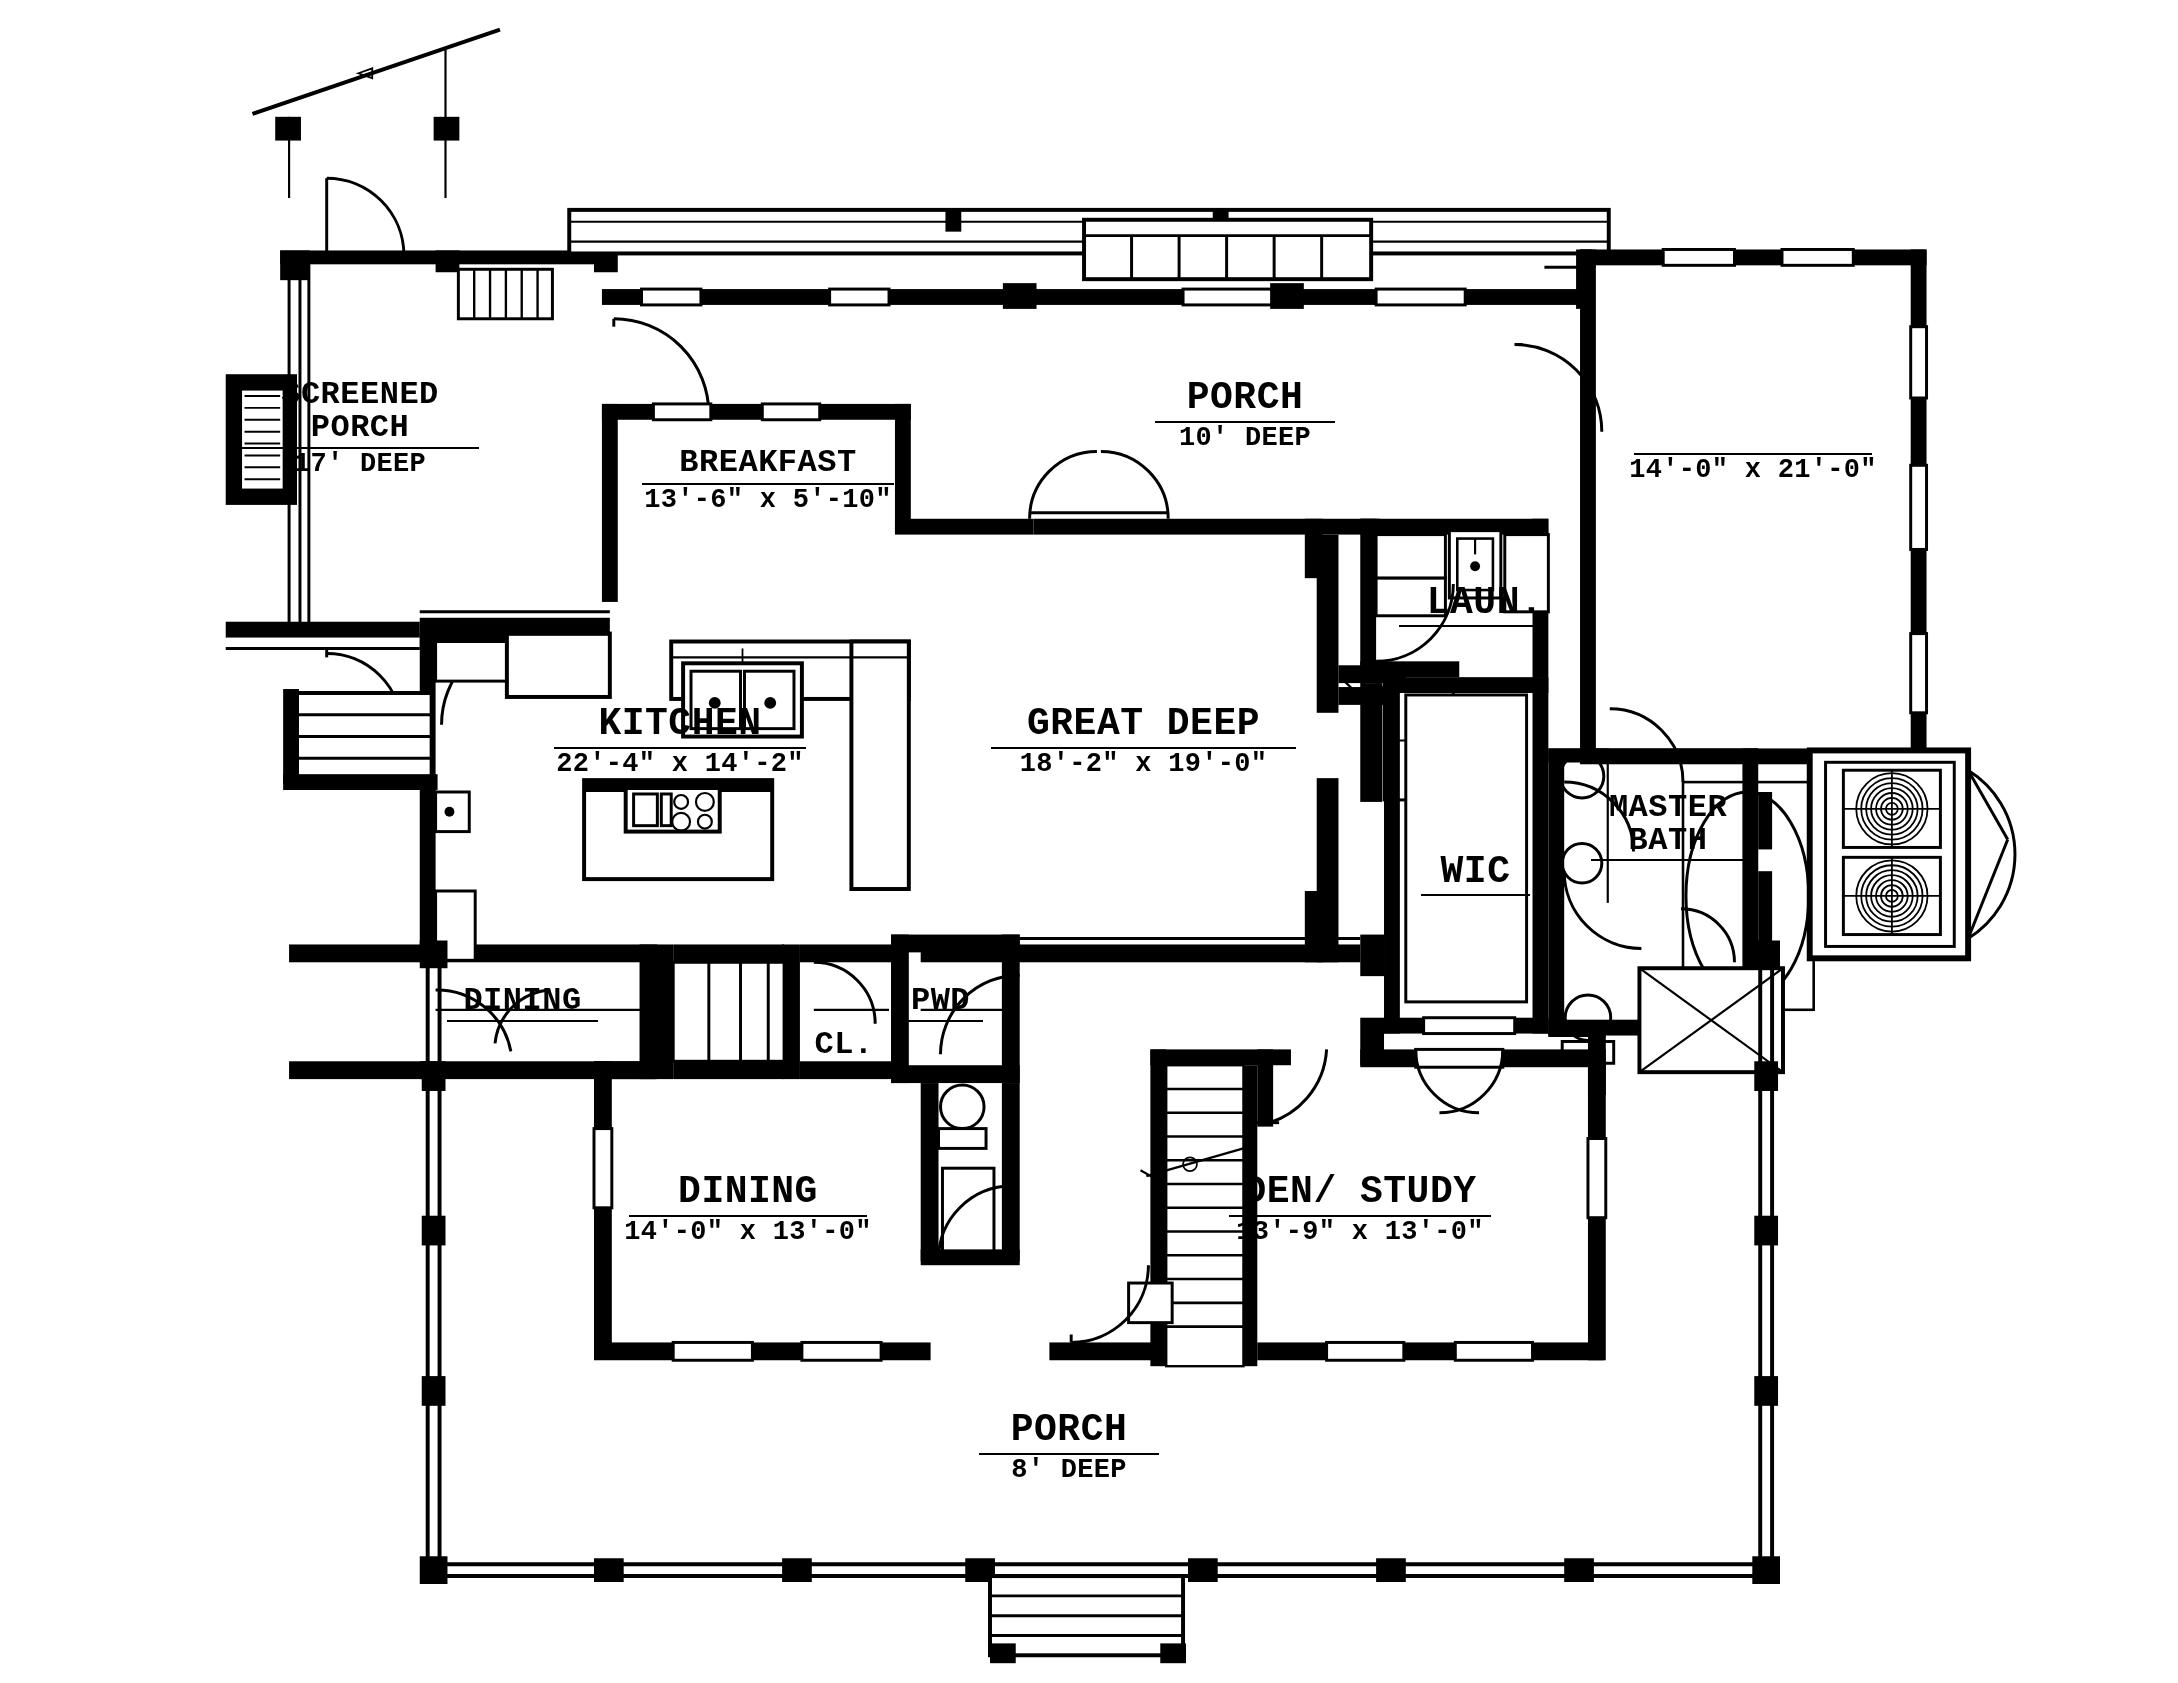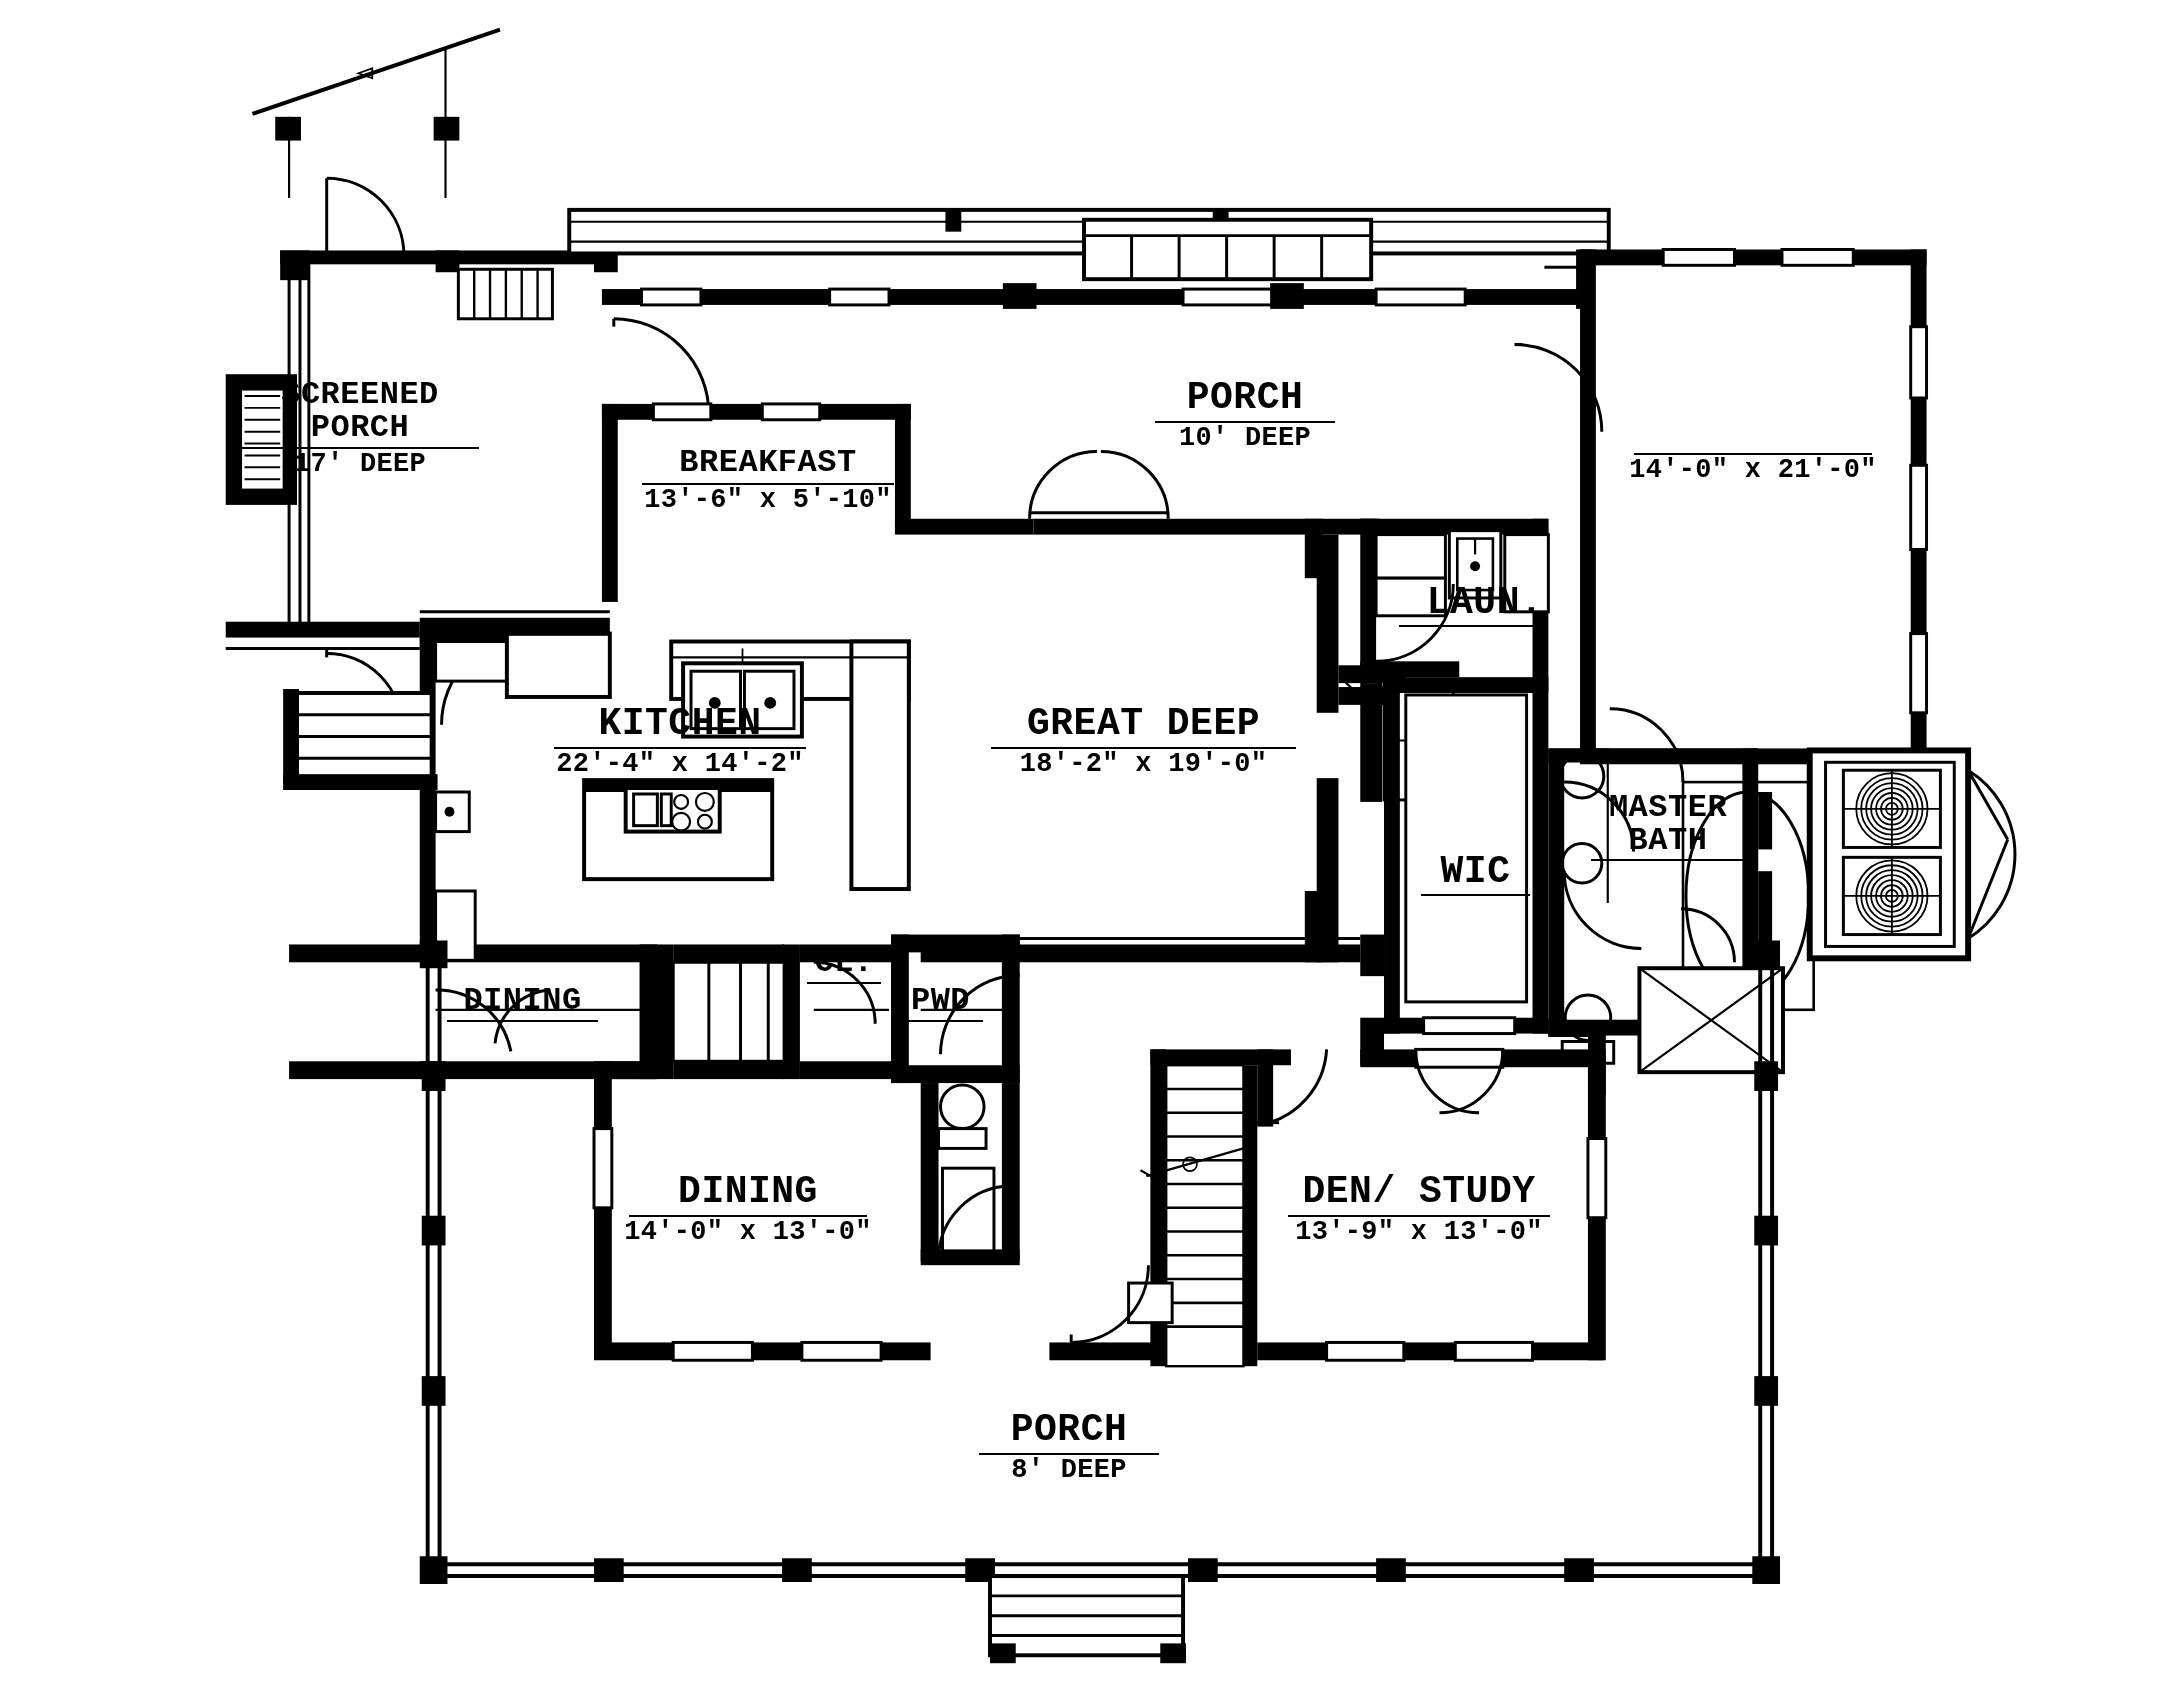--- a/index.html
+++ b/index.html
@@ -526,34 +526,34 @@
         <div class="rm-rule" style="width: 78%;"></div>
       </div>
       <div class="label-group nodim" style="left: 1569px; top: 792px; width: 198px;">
         <div class="rm-name small" style="white-space: normal;">MASTER BATH</div>
         <div class="rm-rule" style="width: 78%;"></div>
       </div>
       <div class="label-group nodim" style="left: 426px; top: 985px; width: 193px;">
         <div class="rm-name small" style="white-space: normal;">DINING</div>
         <div class="rm-rule" style="width: 78%;"></div>
       </div>
-      <div class="label-group nodim" style="left: 797px; top: 947px; width: 94px;">
+      <div class="label-group nodim" style="left: 797px; top: 1029px; width: 94px;">
         <div class="rm-name small" style="white-space: normal;">CL.</div>
         <div class="rm-rule" style="width: 78%;"></div>
       </div>
       <div class="label-group nodim" style="left: 886px; top: 985px; width: 109px;">
         <div class="rm-name small" style="white-space: normal;">PWD</div>
         <div class="rm-rule" style="width: 78%;"></div>
       </div>
       <div class="label-group" style="left: 624px; top: 1173px; width: 248px;">
         <div class="rm-name" style="white-space: normal;">DINING</div>
         <div class="rm-rule" style="width: 96%;"></div>
         <div class="rm-dim">14'-0" x 13'-0"</div>
       </div>
-      <div class="label-group" style="left: 1283px; top: 1173px; width: 272px;">
+      <div class="label-group" style="left: 1224px; top: 1173px; width: 272px;">
         <div class="rm-name" style="white-space: normal;">DEN/ STUDY</div>
         <div class="rm-rule" style="width: 96%;"></div>
         <div class="rm-dim">13'-9" x 13'-0"</div>
       </div>
       <div class="label-group" style="left: 975px; top: 1411px; width: 188px;">
         <div class="rm-name" style="white-space: normal;">PORCH</div>
         <div class="rm-rule" style="width: 96%;"></div>
         <div class="rm-dim">8' DEEP</div>
       </div>
     </div>

